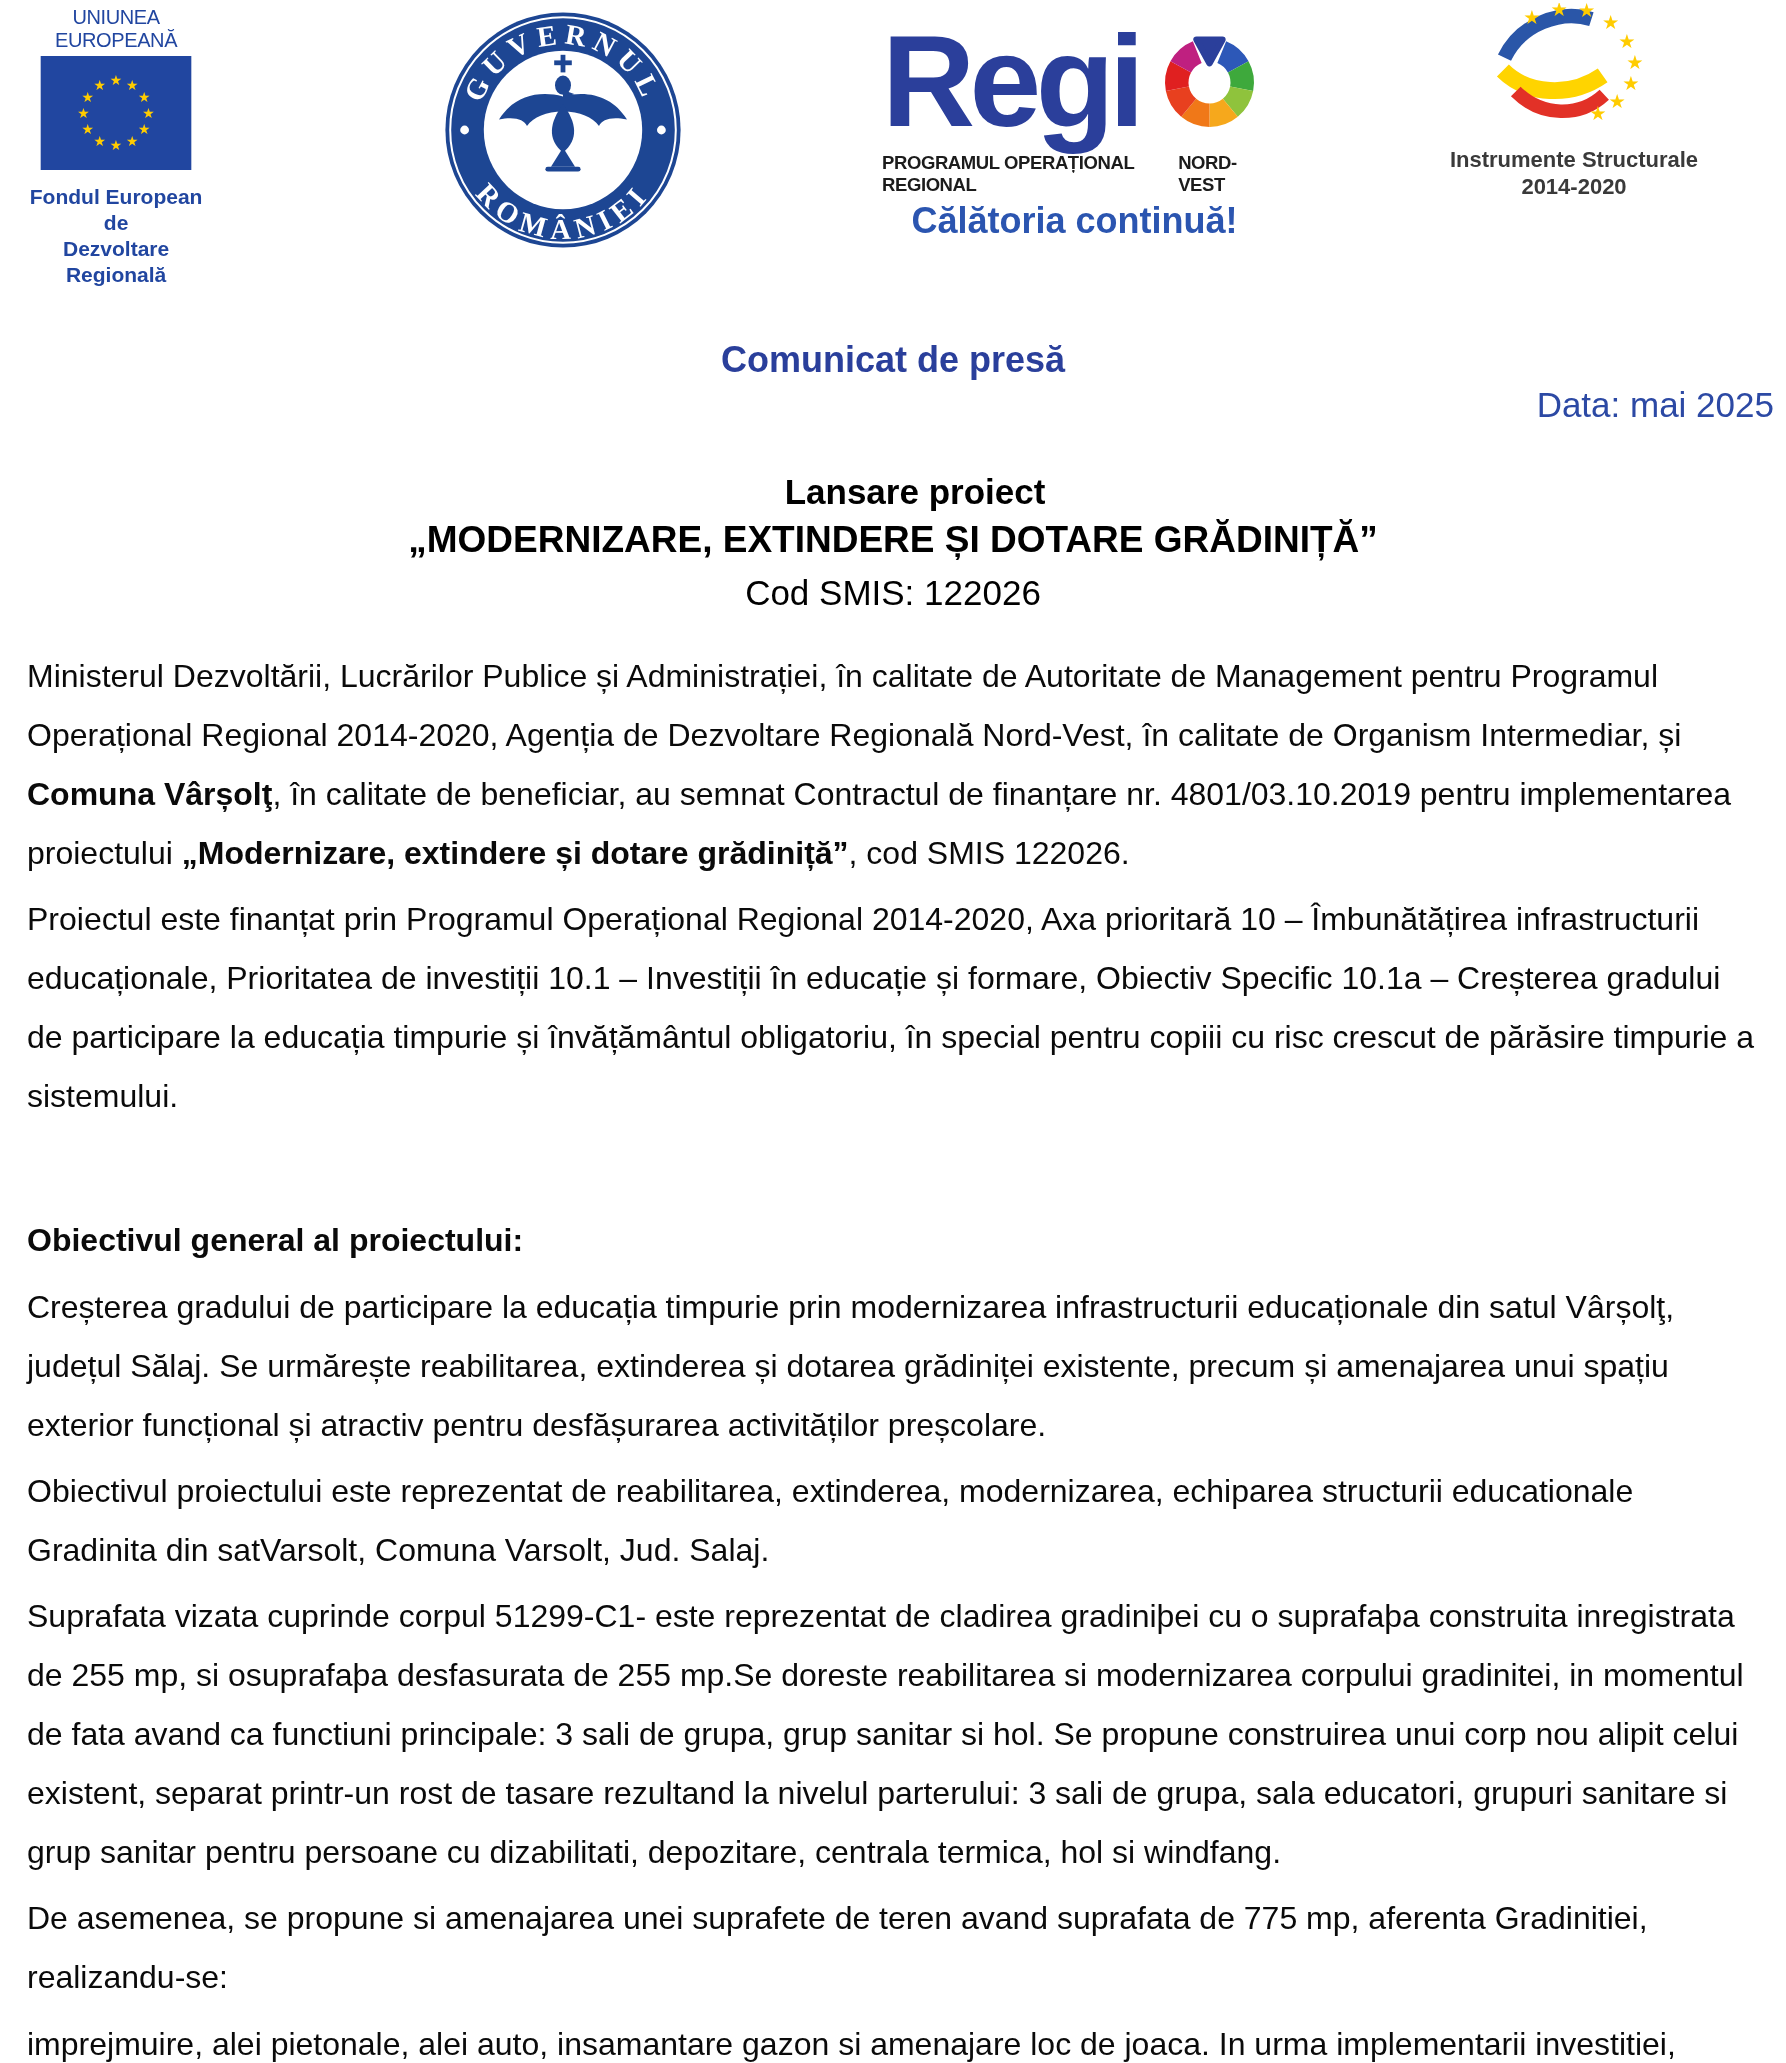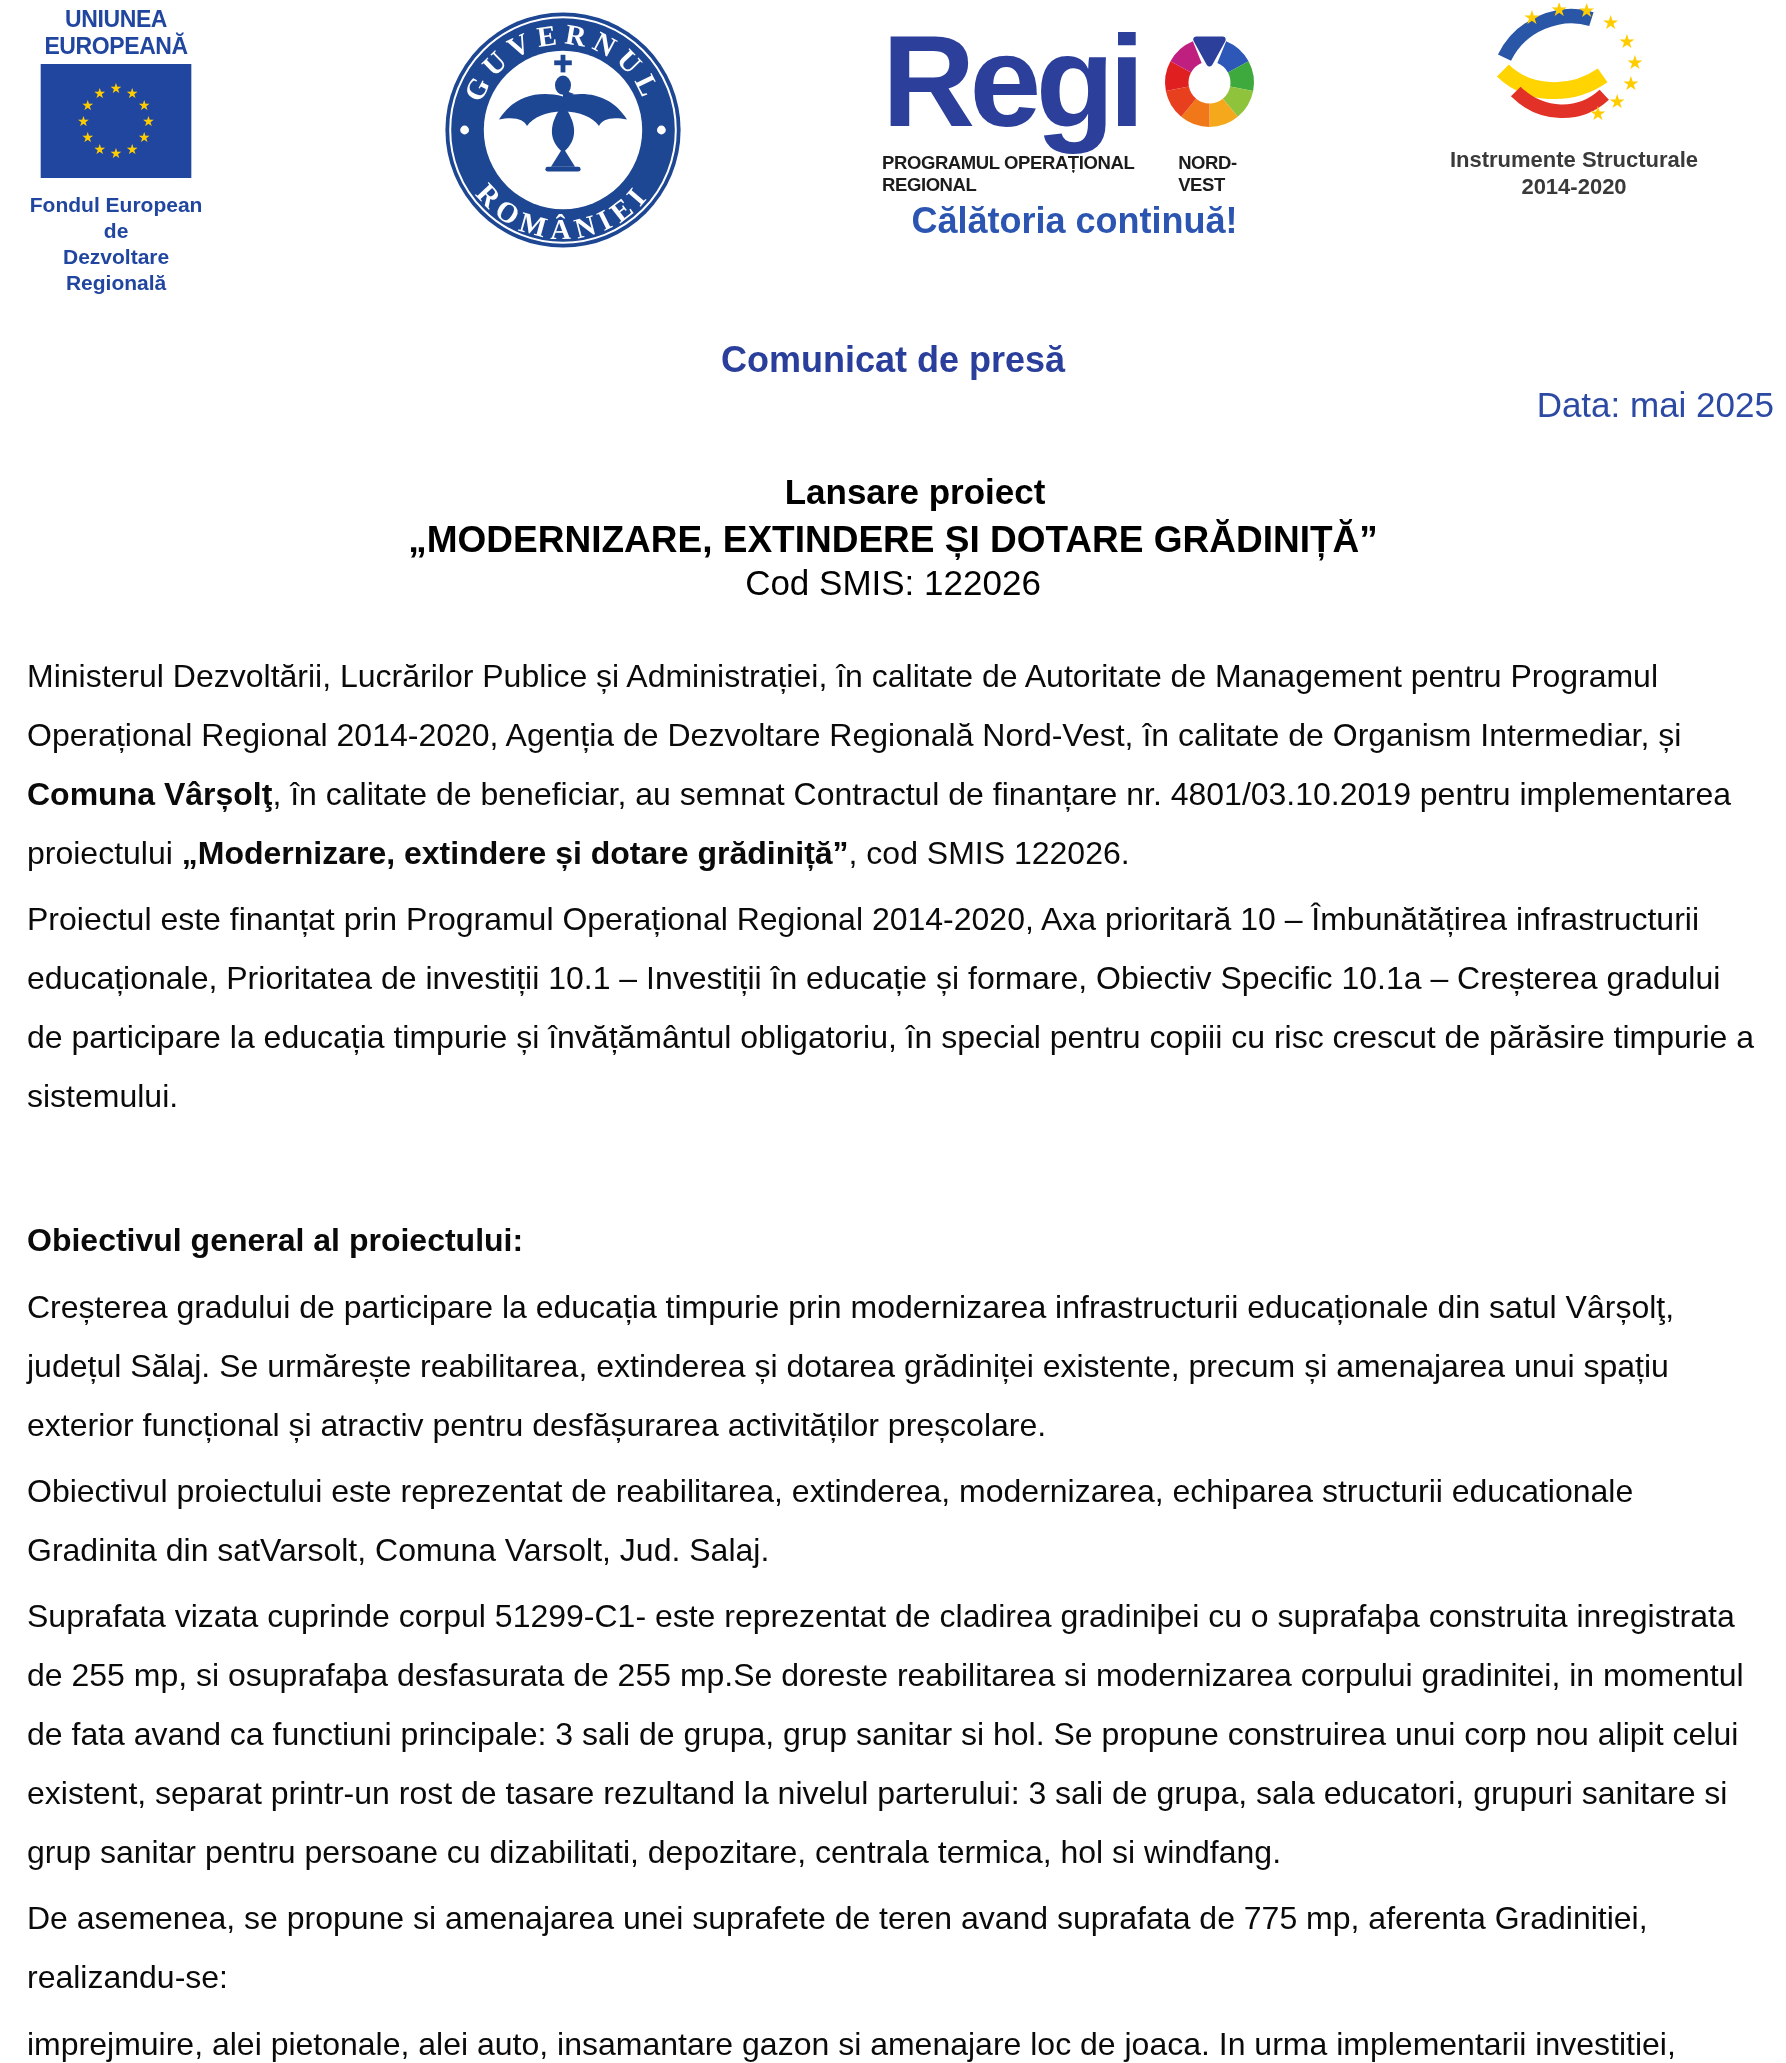--- a/index.html
+++ b/index.html
@@ -4,21 +4,21 @@
 <style>
   html,body{margin:0;padding:0;}
   body{
     width:1786px;height:2064px;background:#ffffff;position:relative;overflow:hidden;
     font-family:"Liberation Sans", sans-serif;color:#0a0a0a;
   }
   .star-font{font-family:"DejaVu Sans", sans-serif;}
 
   
   .eu-logo{position:absolute;left:22.6px;top:6.4px;width:187px;text-align:center;color:#2146a0;}
-  .eu-title{font-size:23px;font-weight:700;letter-spacing:-0.4px;}
+  .eu-title{font-size:20px;font-weight:400;letter-spacing:-0.4px;}
   .eu-flag{display:block;margin:4px auto 0 auto;width:152px;height:114px;}
   .eu-caption{font-size:21px;font-weight:600;line-height:26px;margin-top:14px;}
 
   .gov-logo{position:absolute;left:443px;top:9.7px;width:240px;height:240px;}
 
   .regio-logo{position:absolute;left:882px;top:21px;width:385px;}
   .regio-top{display:flex;align-items:flex-start;height:129px;gap:20px;}
   .regio-wordmark{font-size:129px;line-height:121px;font-weight:700;letter-spacing:-5.6px;color:#2b3f9b;}
   .regio-wheel{width:97px;height:97px;margin-left:1.6px;margin-top:13px;flex:0 0 auto;}
   .regio-sub{display:flex;justify-content:space-between;align-items:baseline;margin-top:1.6px;
@@ -29,21 +29,21 @@
   .is-art{display:block;margin:0 auto;width:189px;height:140px;}
   .is-caption{font-size:22px;font-weight:700;color:#3a3a3a;line-height:27px;margin-top:3.2px;}
 
   
   .doc-title{position:absolute;top:339px;left:0;width:100%;text-align:center;
              font-size:36px;font-weight:700;color:#2a3f9b;}
   .doc-date{position:absolute;top:385px;right:12px;font-size:35px;color:#2c49a4;}
   .project-heading{position:absolute;top:472px;left:0;width:100%;text-align:center;color:#000;}
   .ph1{font-size:35px;font-weight:700;padding-left:44px;}
   .ph2{font-size:37px;font-weight:700;margin-top:7.3px;}
-  .ph3{font-size:35px;font-weight:400;margin-top:2px;}
+  .ph3{font-size:35px;font-weight:400;margin-top:12px;}
 
   
   .body-text{position:absolute;top:647px;left:27px;width:1735px;
              font-size:32px;line-height:59px;}
   .body-text p{margin:0 0 7.3px 0;}
   .objective-heading{font-weight:700;margin-top:85px !important;}
   .area-line{margin-bottom:1.6px !important;}
   b{font-weight:700;}
 </style>
 </head>

